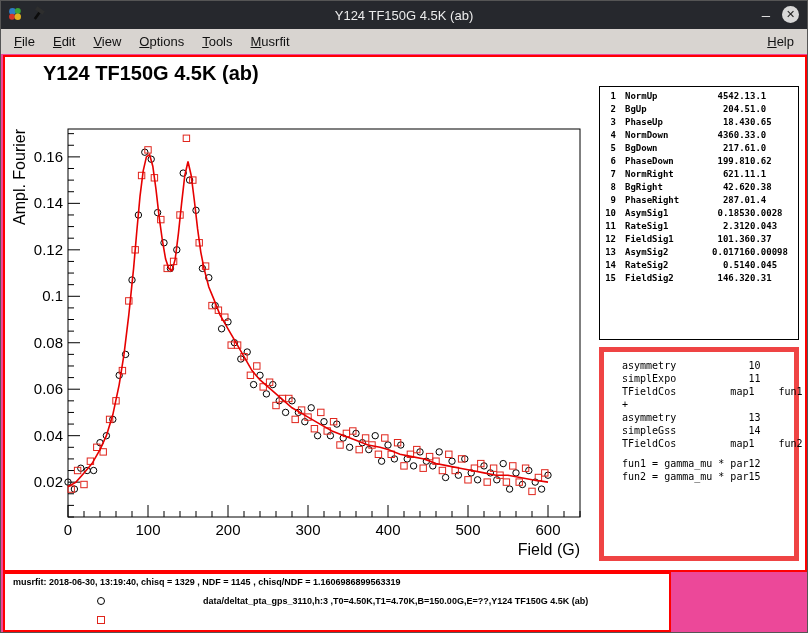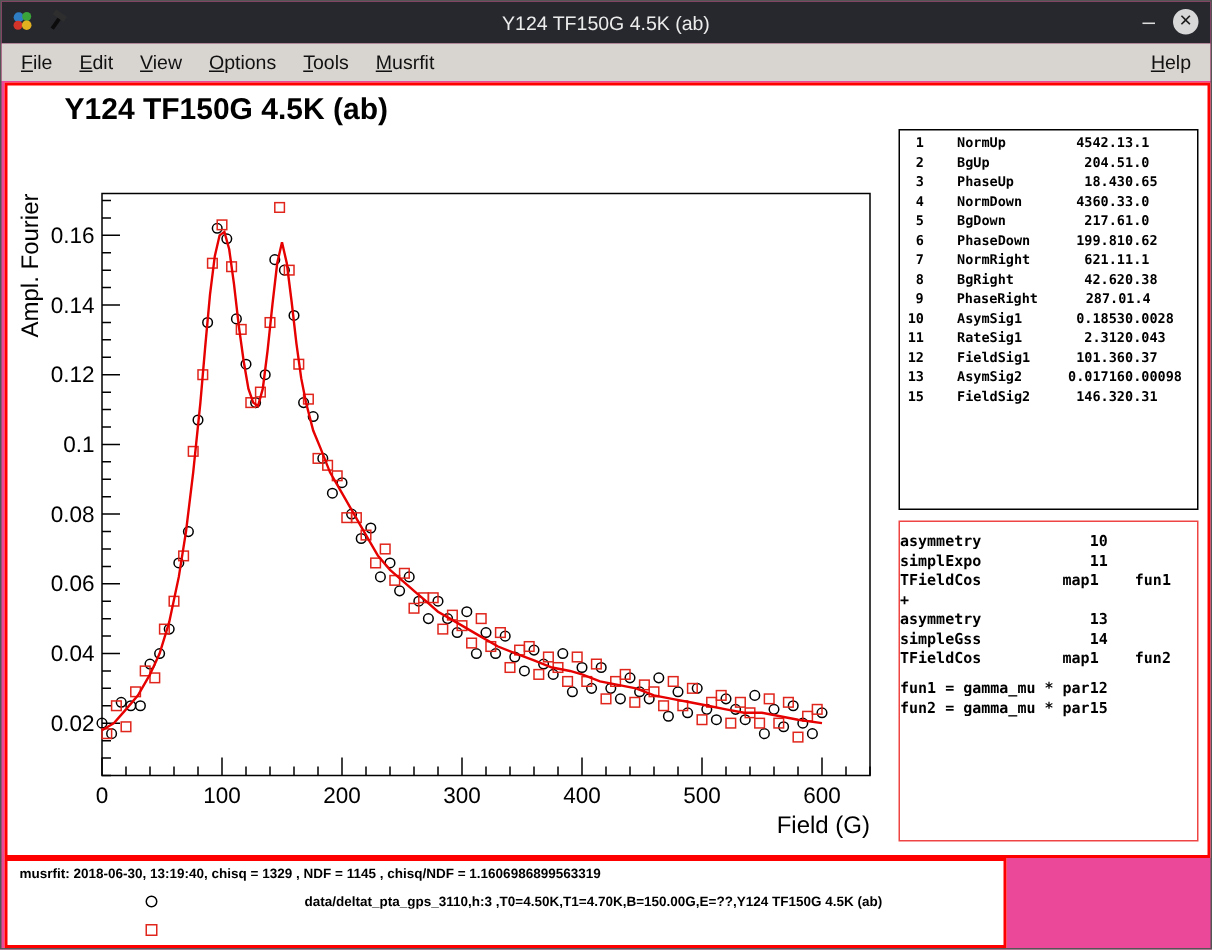--- a/index.html
+++ b/index.html
@@ -25,26 +25,26 @@
   .canvas{position:absolute;left:2px;top:54px;width:804px;height:517px;background:#fff;
           border:2px solid #f00}
   .plot-title{position:absolute;left:38px;top:5px;font-size:20px;font-weight:bold;color:#000}
   #plot-svg{position:absolute;left:0;top:0}
   #plot-svg text{font-family:"Liberation Sans",sans-serif;fill:#000}
   .param-box{position:absolute;left:594px;top:29px;width:200px;height:254px;border:1px solid #000;
              padding:3px 4px;font-family:"DejaVu Sans Mono",monospace;font-size:9px;font-weight:bold;
              background:#fff}
   .pr{display:flex;height:13px;line-height:13px;white-space:nowrap}
   .pr-no{width:12px;text-align:right}
-  .pr-name{margin-left:22px;flex:1}
+  .pr-name{margin-left:9px;flex:1}
   .pr-val{width:60px;text-align:right}
   .pr-err{width:44px;}
-  .theory-box{position:absolute;left:594px;top:290px;width:200px;height:214px;border:1px solid #ef4444;
-              padding:7px 0;font-family:"DejaVu Sans Mono",monospace;font-size:10px;
-              font-weight:bold;background:#fff}
+  .theory-box{position:absolute;left:594px;top:290px;width:200px;height:214px;border:5px solid #ef4444;
+              padding:7px 18px;font-family:"DejaVu Sans Mono",monospace;font-size:10px;
+              font-weight:normal;background:#fff}
   .theory-line{height:13px;line-height:13px;white-space:pre}
   .theory-line.blank{height:7px}
   
   .footer{position:absolute;left:2px;top:571px;width:668px;height:60px;background:#fff;
           border:2px solid #f00}
   .fit-info{position:absolute;left:8px;top:3px;font-size:9px;font-weight:600;color:#000;white-space:nowrap}
   .legend-row{position:absolute;left:0;width:100%;height:14px}
   .legend-marker{position:absolute;left:92px;top:2px;width:8px;height:8px;border:1.4px solid #000;background:#fff}
   .legend-marker.circle{border-radius:50%}
   .legend-label{position:absolute;left:198px;top:1px;font-size:9px;font-weight:bold;color:#000;white-space:nowrap}
@@ -406,20 +406,26 @@
           <span class="pr-val">101.36</span>
           <span class="pr-err">0.37</span>
         </div>
         <div class="pr">
           <span class="pr-no">13</span>
           <span class="pr-name">AsymSig2</span>
           <span class="pr-val">0.01716</span>
           <span class="pr-err">0.00098</span>
         </div>
         <div class="pr">
+          <span class="pr-no">14</span>
+          <span class="pr-name">RateSig2</span>
+          <span class="pr-val">0.514</span>
+          <span class="pr-err">0.045</span>
+        </div>
+        <div class="pr">
           <span class="pr-no">15</span>
           <span class="pr-name">FieldSig2</span>
           <span class="pr-val">146.32</span>
           <span class="pr-err">0.31</span>
         </div>
       </div>
     <div class="theory-box" id="theory-box">
         <div class="theory-line">asymmetry            10</div>
         <div class="theory-line">simplExpo            11</div>
         <div class="theory-line">TFieldCos         map1    fun1</div>

